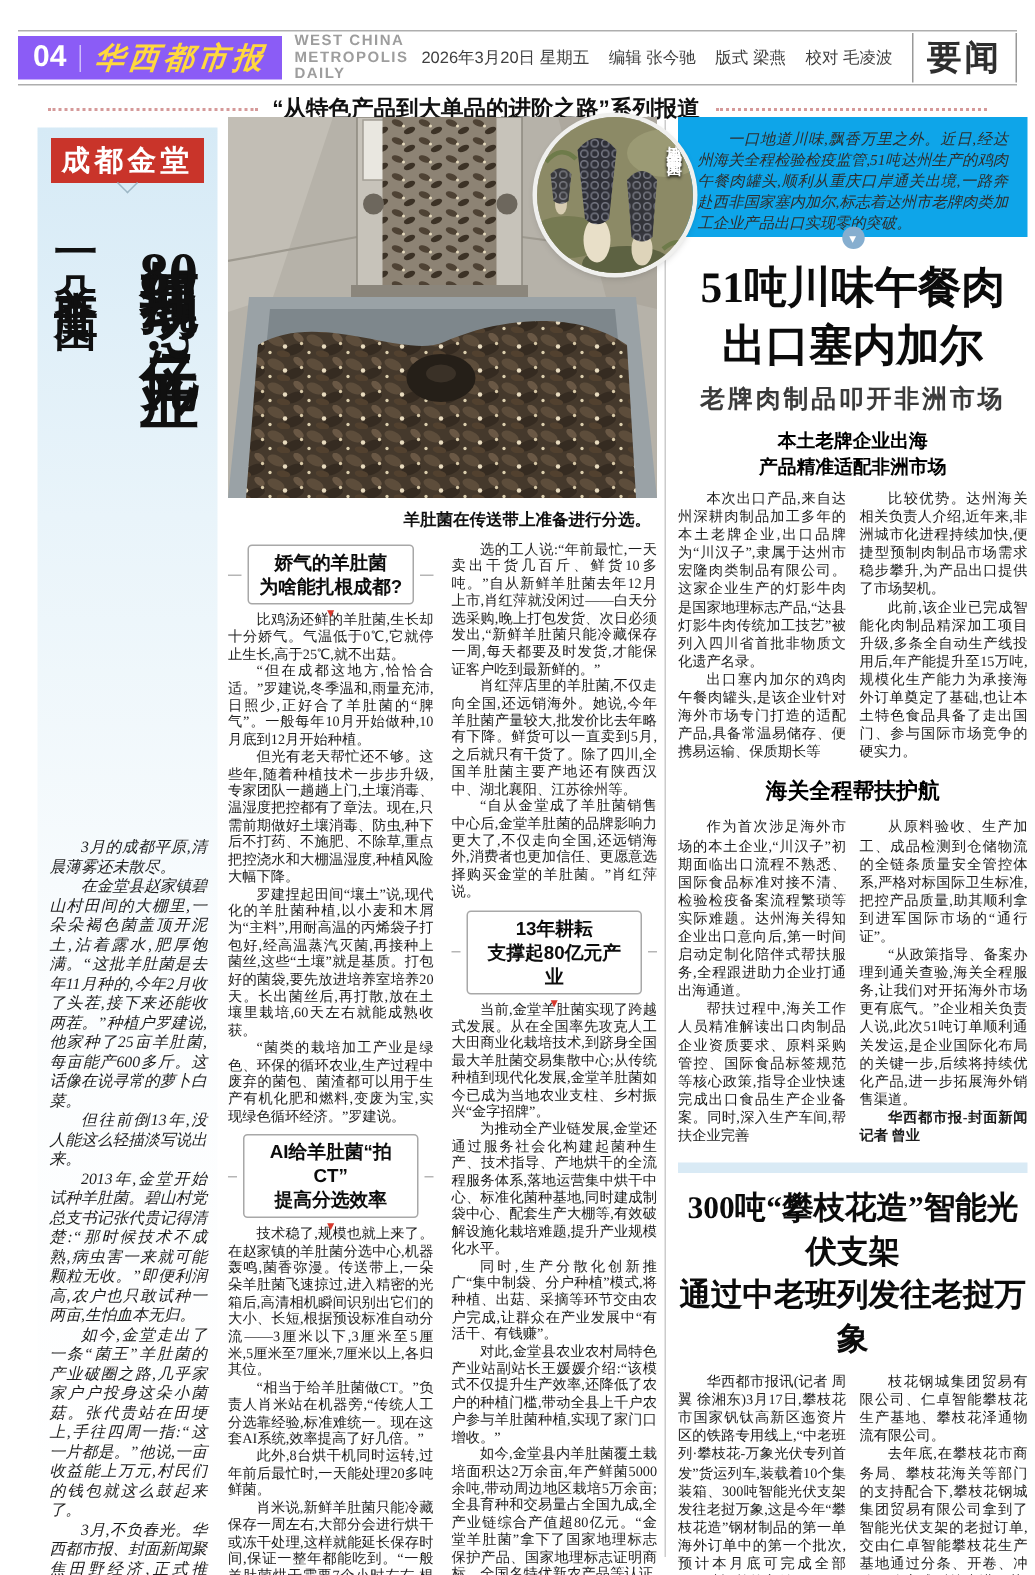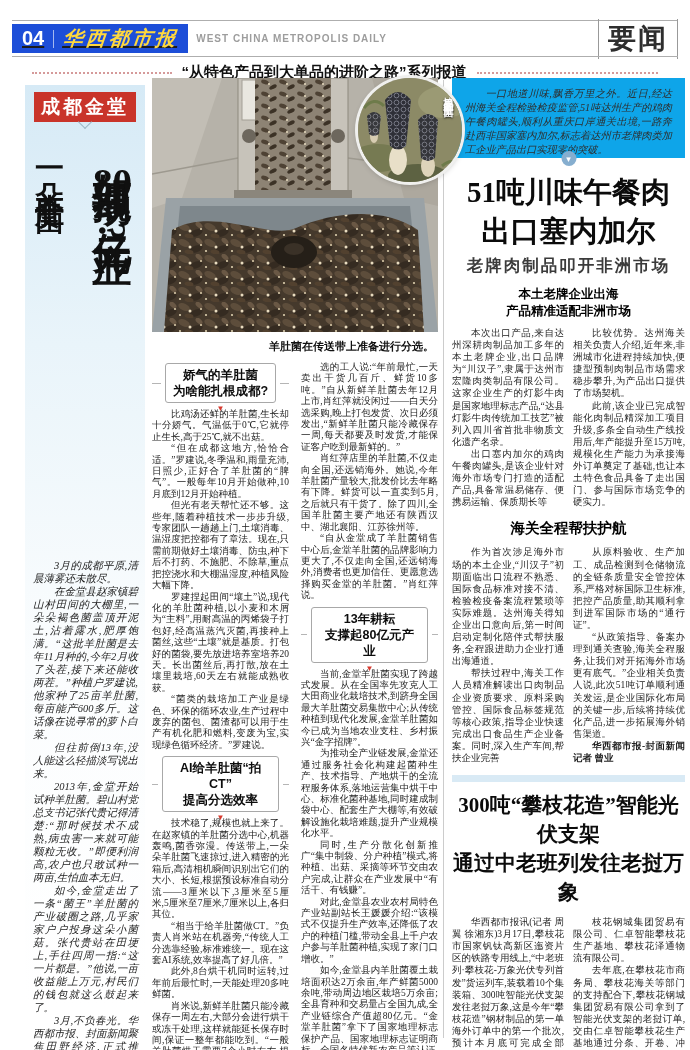--- a/index.html
+++ b/index.html
@@ -1,30 +1,30 @@
 <!DOCTYPE html>
 <html><head>
 <meta charset="utf-8">
 <style>
   html,body{margin:0;padding:0;background:#e8e8e8;}
   .page{width:690px;height:1050px;position:relative;overflow:hidden;background:#fff;
         font-family:"Liberation Serif",serif;color:#1c1c1c;margin:0 auto;}
   .rule{position:absolute;left:12px;width:666px;height:1px;background:#aeaeae;}
   
   .masthead{position:absolute;left:12px;top:23px;width:666px;height:31px;display:flex;align-items:center;}
-  .brand{display:flex;align-items:center;background:#1d4ed8;height:29px;padding:0 10px;gap:9px;text-decoration:underline;}
+  .brand{display:flex;align-items:center;background:#8b5cf6;height:29px;padding:0 10px;gap:9px;}
   .pagenum{color:#fff;font-weight:bold;font-size:20px;font-family:"Liberation Sans",sans-serif;}
   .brand-sep{width:1px;height:18px;background:rgba(255,255,255,.6);}
   .brand-cn{color:#ffd83d;font-size:20px;font-weight:bold;font-style:italic;letter-spacing:3px;
             font-family:"DejaVu Serif",serif;transform:skewX(-6deg);}
   .brand-en{color:#9d9d9d;font-weight:bold;font-size:10px;margin-left:8px;letter-spacing:1px;
             font-family:"Liberation Sans",sans-serif;flex:1;}
   .pub-info{font-size:11px;color:#3f3f3f;display:flex;gap:13px;margin-right:13px;
             font-family:"Liberation Sans",sans-serif;white-space:nowrap;}
-  .section-badge{font-size:28px;font-weight:bold;color:#2e2e2e;padding:1px 9px;
+  .section-badge{font-size:23px;font-weight:bold;color:#2e2e2e;padding:1px 9px;
             border-left:1px solid #999;border-right:1px solid #999;
             font-family:"Liberation Sans",sans-serif;letter-spacing:2px;}
   
   .series{position:absolute;top:63px;left:32px;right:32px;display:flex;align-items:center;gap:10px;
           font-family:"Liberation Sans",sans-serif;font-weight:bold;font-size:15px;color:#111;}
   .series .dots{flex:1;border-top:2px dotted #d59a9a;height:0;}
   .series .dots.r{flex:1.3;}
   
   .left-strip{position:absolute;left:25px;top:85px;width:120px;height:925px;
       background:linear-gradient(180deg,#d6eaf6 0%,#e9f4fa 28%,#fbfdfe 62%,#fff 100%);}
@@ -89,20 +89,26 @@
 <div class="page">
   <div class="rule" style="top:20px"></div>
 
   <div class="masthead">
     <div class="brand">
       <span class="pagenum">04</span>
       <span class="brand-sep"></span>
       <span class="brand-cn">华西都市报</span>
     </div>
     <span class="brand-en">WEST CHINA METROPOLIS DAILY</span>
+    <div class="pub-info">
+      <span>2026年3月20日 星期五</span>
+      <span>编辑 张今驰</span>
+      <span>版式 梁燕</span>
+      <span>校对 毛凌波</span>
+    </div>
     <div class="section-badge">要闻</div>
   </div>
 
   <div class="rule" style="top:56px"></div>
 
   <div class="series">
     <i class="dots"></i>
     <span>“从特色产品到大单品的进阶之路”系列报道</span>
     <i class="dots r"></i>
   </div>

